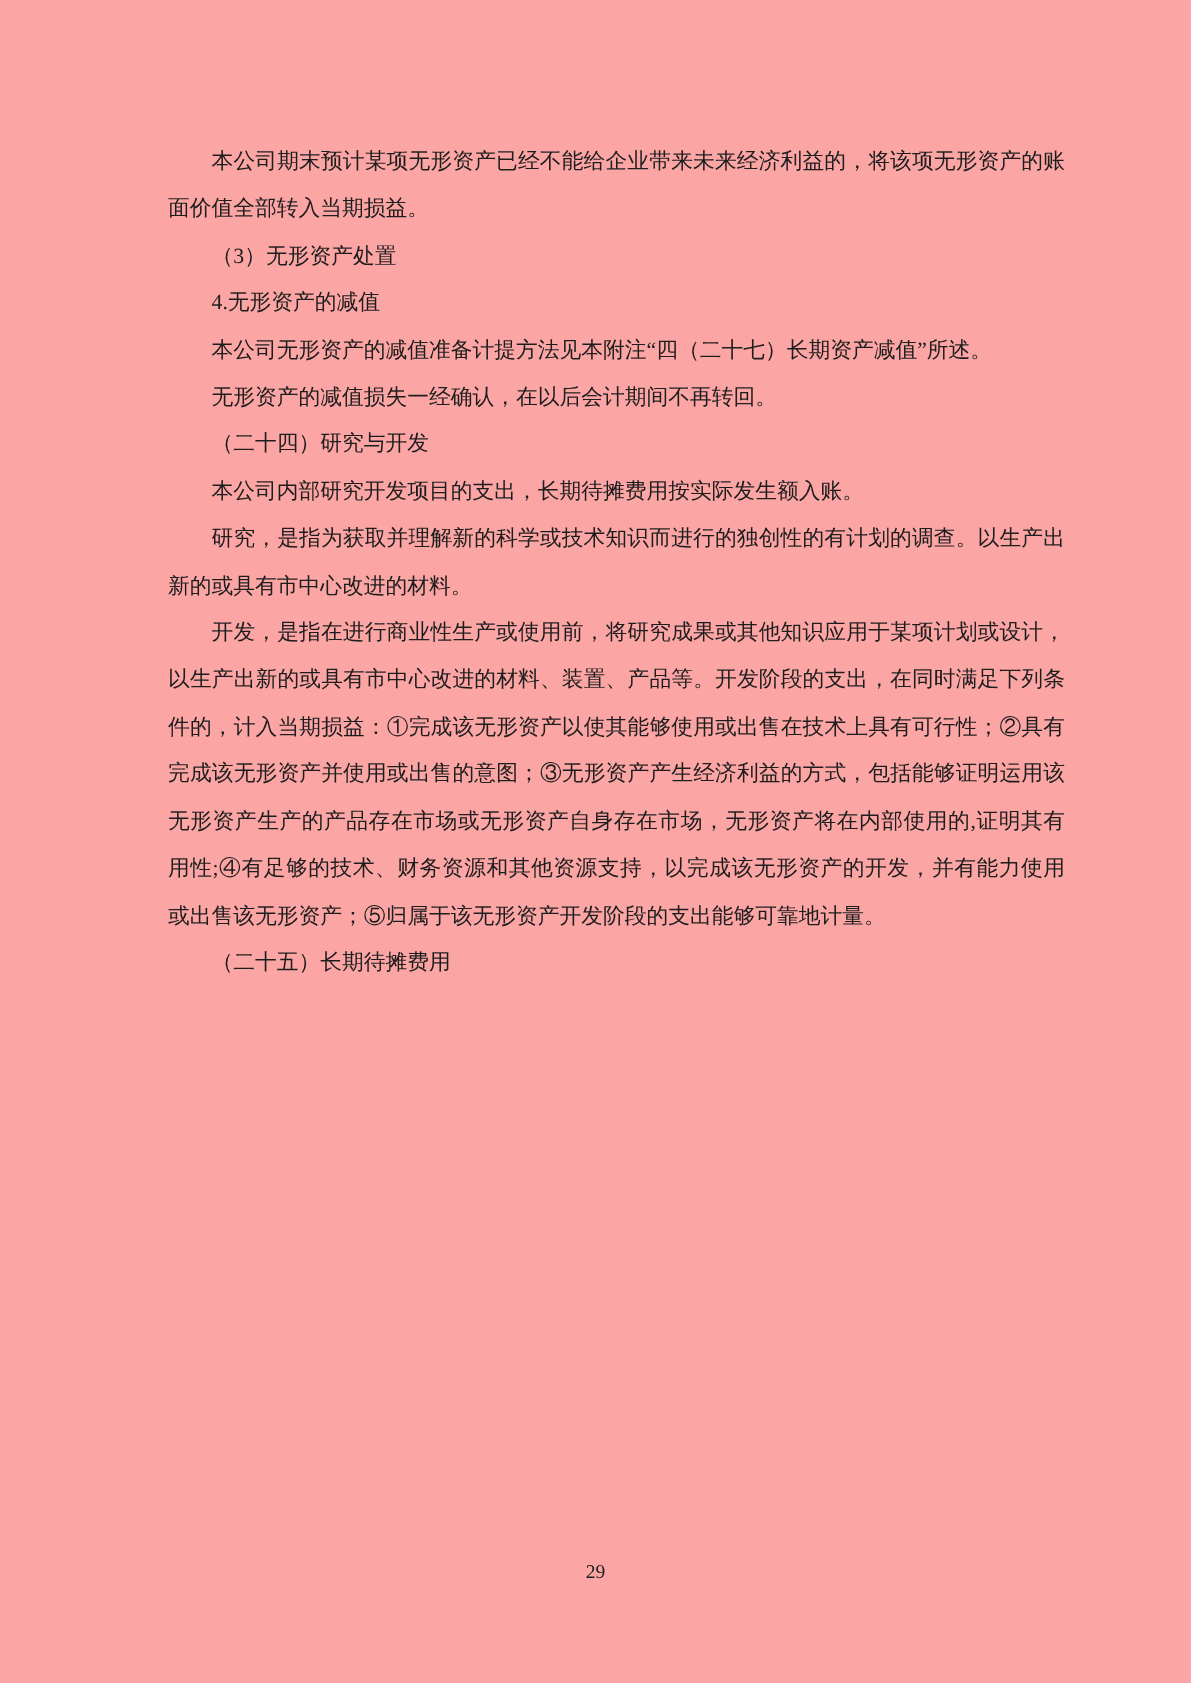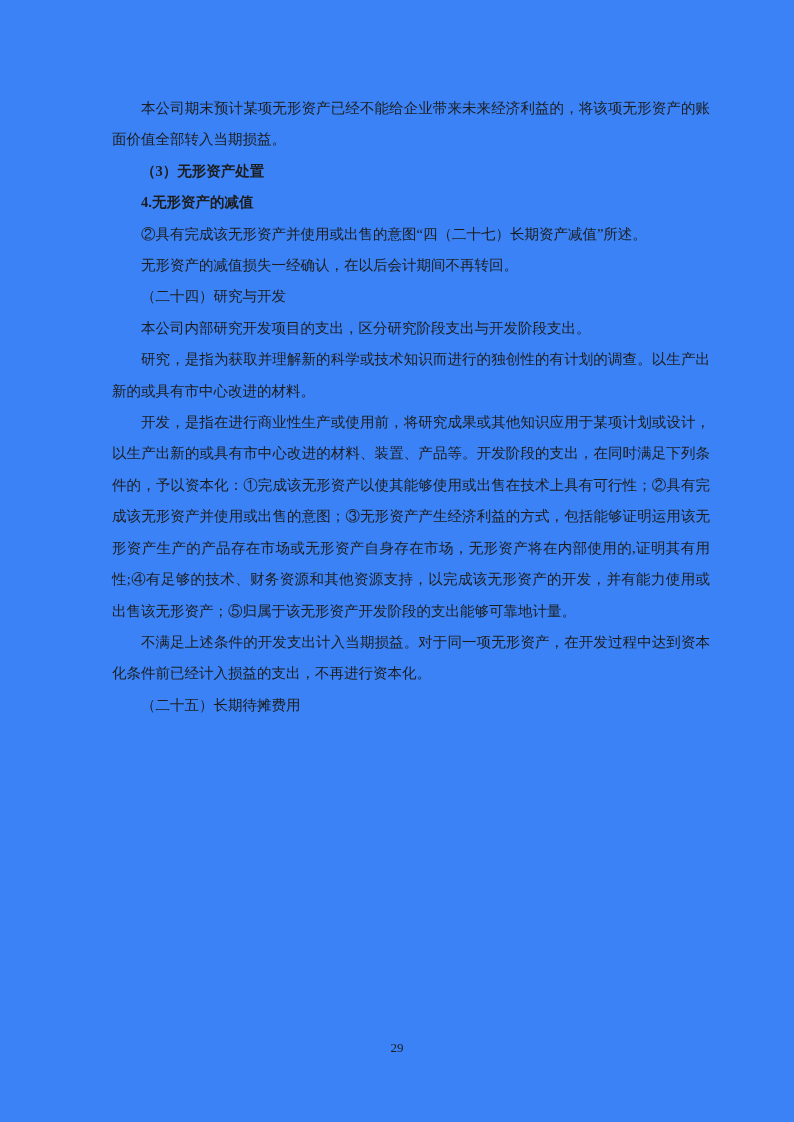--- a/index.html
+++ b/index.html
@@ -6,21 +6,21 @@
   html, body {
     margin: 0;
     padding: 0;
     background: #ffffff;
   }
   .doc-page {
     position: relative;
     width: 794px;
     height: 1122px;
     margin: 0 auto;
-    background: #3b82f6;
+    background: #fca5a5;
     overflow: hidden;
     font-family: "Liberation Serif", "DejaVu Serif", serif;
     color: #1d1d1d;
   }
   .content {
     position: absolute;
     left: 112px;
     top: 93px;
     width: 598px;
   }
@@ -32,44 +32,43 @@
     text-justify: inter-ideograph;
     text-align-last: left;
     text-indent: 2em;
     word-break: break-all;
     overflow-wrap: break-word;
   }
   .para.heading {
     font-weight: 400;
   }
   .para.sub {
-    font-weight: 700;
+    font-weight: 400;
   }
   .page-number {
     position: absolute;
     left: 0;
     top: 1038px;
     width: 100%;
     text-align: center;
     font-size: 13px;
     line-height: 20px;
     color: #1d1d1d;
   }
 </style>
 </head>
 <body>
 
 <div class="doc-page">
   <div class="content">
       <p class="para body">本公司期末预计某项无形资产已经不能给企业带来未来经济利益的，将该项无形资产的账面价值全部转入当期损益。</p>
       <p class="para sub">（3）无形资产处置</p>
       <p class="para sub">4.无形资产的减值</p>
-      <p class="para body">②具有完成该无形资产并使用或出售的意图“四（二十七）长期资产减值”所述。</p>
+      <p class="para body">本公司无形资产的减值准备计提方法见本附注“四（二十七）长期资产减值”所述。</p>
       <p class="para body">无形资产的减值损失一经确认，在以后会计期间不再转回。</p>
       <p class="para heading">（二十四）研究与开发</p>
-      <p class="para body">本公司内部研究开发项目的支出，区分研究阶段支出与开发阶段支出。</p>
+      <p class="para body">本公司内部研究开发项目的支出，长期待摊费用按实际发生额入账。</p>
       <p class="para body">研究，是指为获取并理解新的科学或技术知识而进行的独创性的有计划的调查。以生产出新的或具有市中心改进的材料。</p>
-      <p class="para body">开发，是指在进行商业性生产或使用前，将研究成果或其他知识应用于某项计划或设计，以生产出新的或具有市中心改进的材料、装置、产品等。开发阶段的支出，在同时满足下列条件的，予以资本化：①完成该无形资产以使其能够使用或出售在技术上具有可行性；②具有完成该无形资产并使用或出售的意图；③无形资产产生经济利益的方式，包括能够证明运用该无形资产生产的产品存在市场或无形资产自身存在市场，无形资产将在内部使用的,证明其有用性;④有足够的技术、财务资源和其他资源支持，以完成该无形资产的开发，并有能力使用或出售该无形资产；⑤归属于该无形资产开发阶段的支出能够可靠地计量。</p>
-      <p class="para body">不满足上述条件的开发支出计入当期损益。对于同一项无形资产，在开发过程中达到资本化条件前已经计入损益的支出，不再进行资本化。</p>
+      <p class="para body">开发，是指在进行商业性生产或使用前，将研究成果或其他知识应用于某项计划或设计，以生产出新的或具有市中心改进的材料、装置、产品等。开发阶段的支出，在同时满足下列条件的，计入当期损益：①完成该无形资产以使其能够使用或出售在技术上具有可行性；②具有完成该无形资产并使用或出售的意图；③无形资产产生经济利益的方式，包括能够证明运用该无形资产生产的产品存在市场或无形资产自身存在市场，无形资产将在内部使用的,证明其有用性;④有足够的技术、财务资源和其他资源支持，以完成该无形资产的开发，并有能力使用或出售该无形资产；⑤归属于该无形资产开发阶段的支出能够可靠地计量。</p>
       <p class="para heading">（二十五）长期待摊费用</p>
     </div>
   <div class="page-number">29</div>
 </div>
 
 </body></html>

